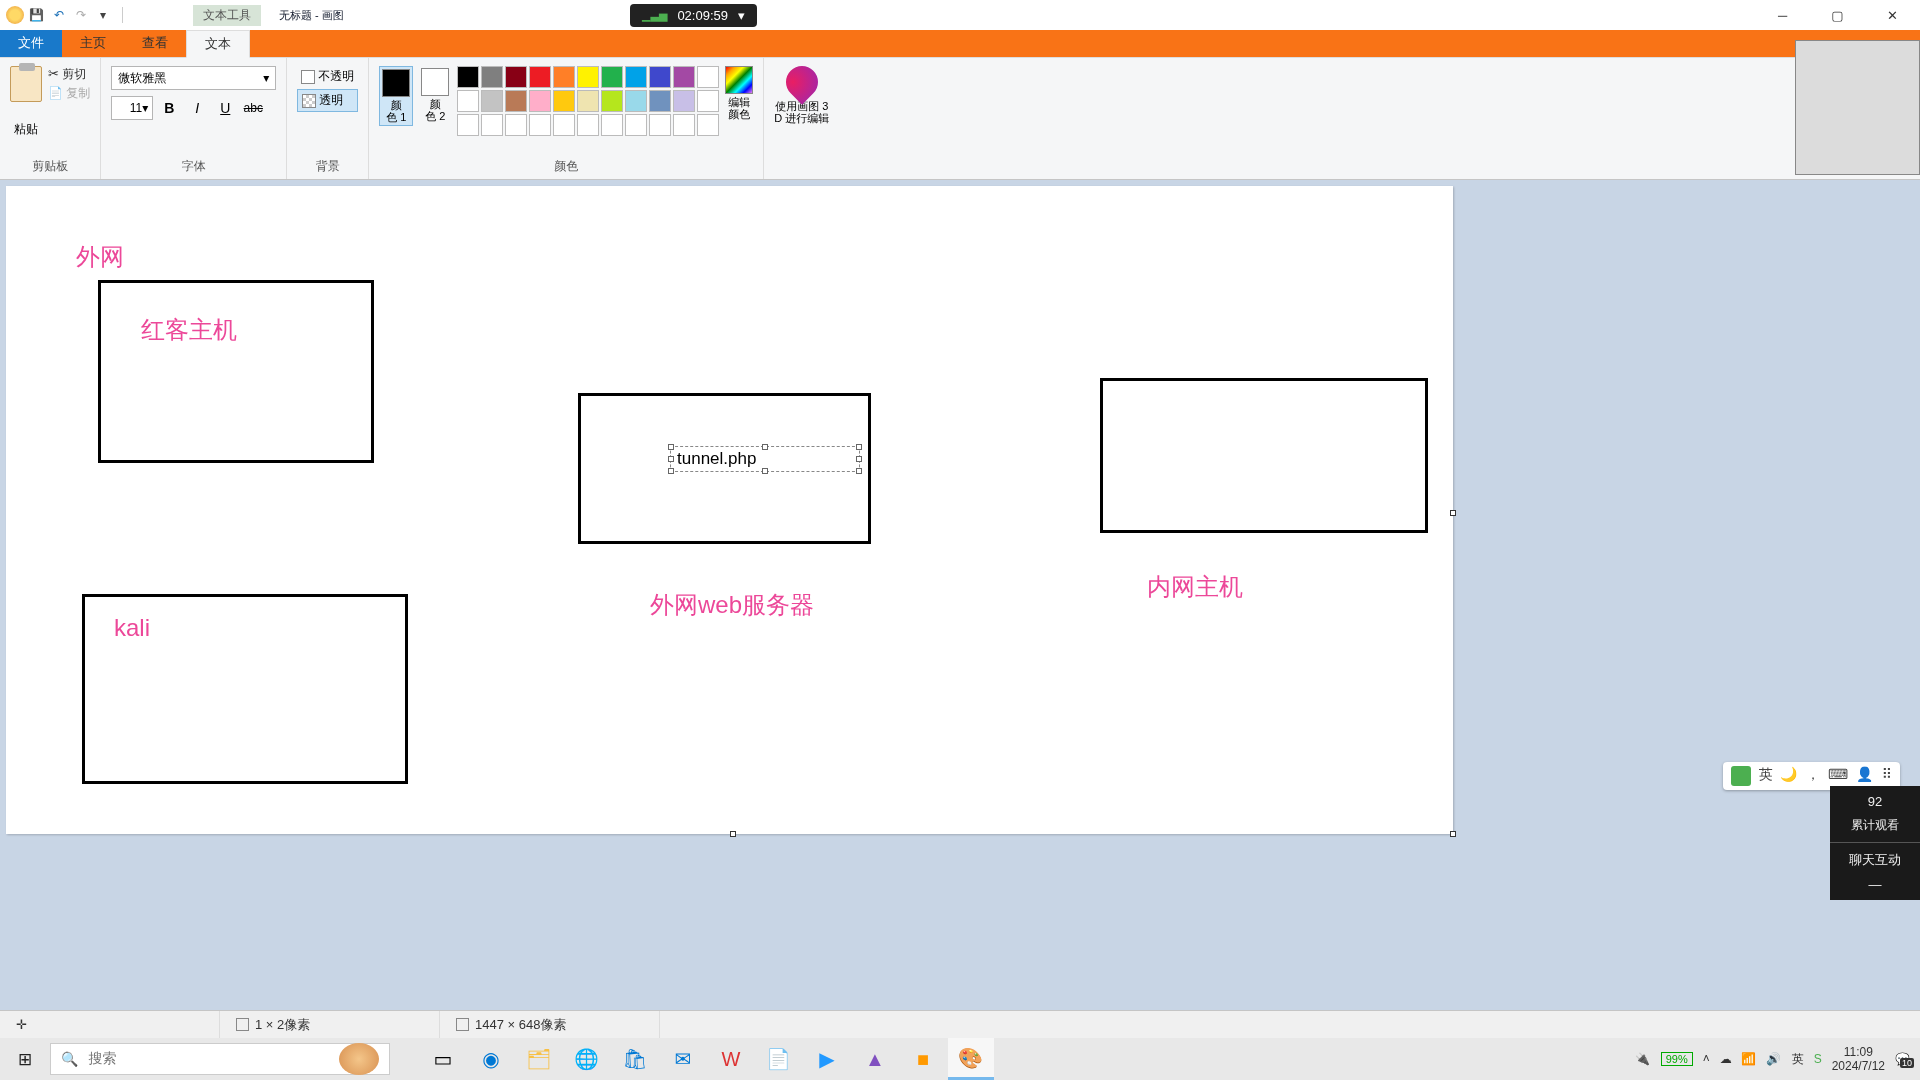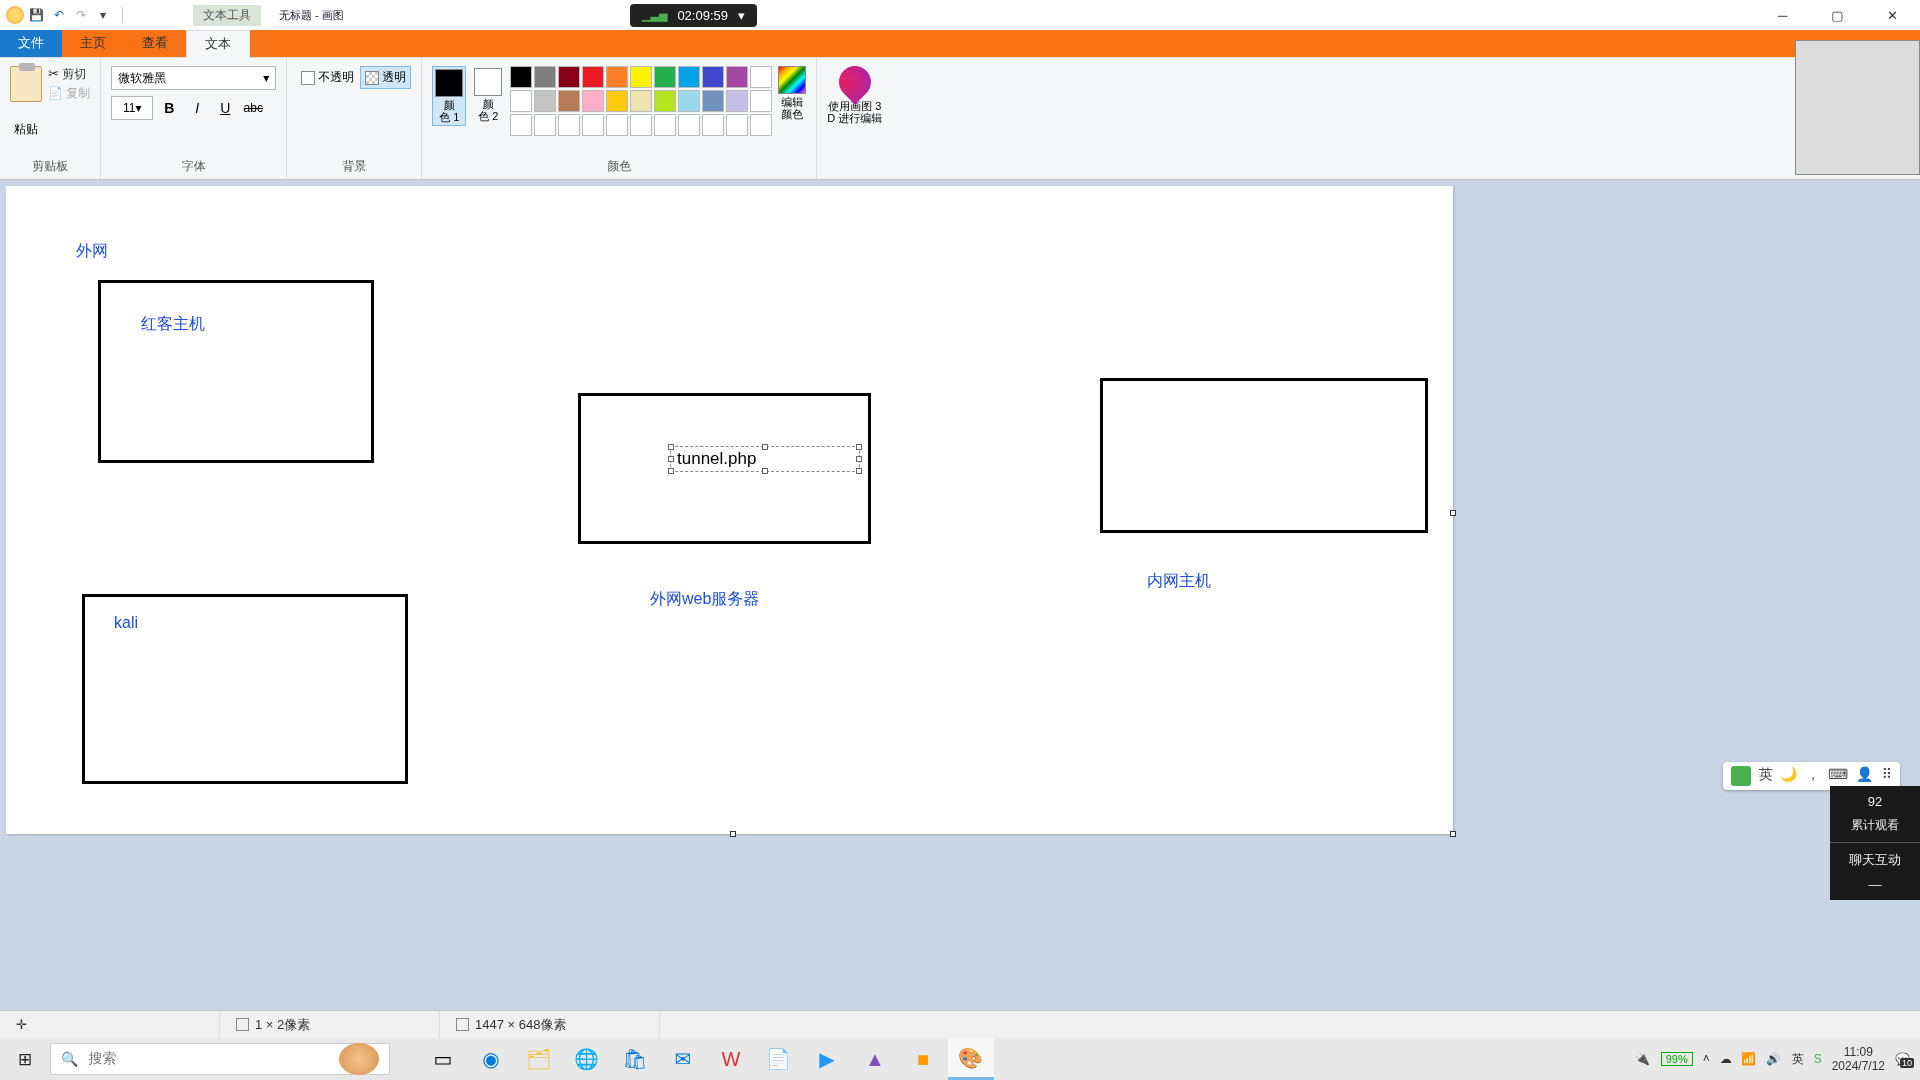--- a/index.html
+++ b/index.html
@@ -35,28 +35,28 @@
 .paste-btn { display: flex; flex-direction: column; align-items: center; gap: 19px; cursor: pointer; }
 .paste-icon { width: 32px; height: 36px; background: #f8e6c4; border: 1px solid #c49b5a; border-radius: 2px; position: relative; }
 .paste-icon::before { content: ""; position: absolute; top: -4px; left: 8px; width: 16px; height: 8px; background: #b5b5b5; border-radius: 2px; }
 .paste-label { font-size: 12px; }
 .small-btns { display: flex; flex-direction: column; gap: 2px; font-size: 12px; color: #333; }
 .small-btns span.disabled { color: #aaa; }
 .scissors { font-size: 13px; }
 
 .font-row { display: flex; align-items: center; gap: 4px; }
 .font-select { width: 165px; height: 24px; border: 1px solid #b5b5b5; background: #fff; font-size: 12px; padding: 0 6px; display: flex; align-items: center; justify-content: space-between; }
-.size-select { width: 42px; height: 24px; border: 1px solid #b5b5b5; background: #fff; font-size: 12px; padding: 0 4px; display: flex; align-items: center; justify-content: center; }
+.size-select { width: 42px; height: 24px; border: 1px solid #b5b5b5; background: #fff; font-size: 12px; padding: 0 4px; display: flex; align-items: center; justify-content: flex-end; }
 .font-btn { width: 24px; height: 24px; display: flex; align-items: center; justify-content: center; font-size: 14px; cursor: pointer; }
 .bold { font-weight: bold; }
 .italic { font-style: italic; }
 .underline { text-decoration: underline; }
 .strike { text-decoration: line-through; font-size: 12px; }
 
-.bg-col { display: flex; flex-direction: row; gap: 2px; font-size: 12px; }
+.bg-col { display: flex; flex-direction: column; gap: 2px; font-size: 12px; }
 .bg-opt { display: flex; align-items: center; gap: 3px; padding: 2px 4px; cursor: pointer; }
 .bg-opt.sel { background: #cfe6f7; border: 1px solid #7fb8e0; }
 .bg-mini { width: 14px; height: 14px; background: #fff; border: 1px solid #888; }
 
 .color-block { display: flex; flex-direction: column; align-items: center; gap: 2px; padding: 2px; cursor: pointer; }
 .color-block.active { background: #cfe6f7; border: 1px solid #7fb8e0; }
 .color-swatch { width: 28px; height: 28px; border: 1px solid #888; }
 .color-label { font-size: 11px; text-align: center; line-height: 1.1; }
 
 .palette { display: flex; flex-direction: column; gap: 2px; }
@@ -73,21 +73,21 @@
 .camera { position: absolute; right: 0; top: 40px; width: 125px; height: 135px; background: #dcdcdc; border: 1px solid #888; }
 
 
 .content-area { position: absolute; left: 0; top: 180px; right: 0; bottom: 42px; background: #c8d5e5; overflow: auto; }
 .canvas { position: absolute; left: 6px; top: 6px; width: 1447px; height: 648px; background: #fff; box-shadow: 1px 1px 2px rgba(0,0,0,0.2); }
 .handle { position: absolute; width: 6px; height: 6px; background: #fff; border: 1px solid #333; }
 .h-r { right: -3px; top: 50%; }
 .h-b { bottom: -3px; left: 50%; }
 .h-br { right: -3px; bottom: -3px; }
 
-.draw-text { position: absolute; font-size: 16px; color: #1d4ed8; }
+.draw-text { position: absolute; font-size: 24px; color: #ec4899; }
 .draw-box { position: absolute; border: 3px solid #000; background: transparent; }
 .text-editing { position: absolute; border: 1px dashed #888; padding: 2px 6px; font-size: 17px; }
 .edit-handle { position: absolute; width: 6px; height: 6px; background: #fff; border: 1px solid #666; }
 
 
 .statusbar { position: absolute; left: 0; right: 0; bottom: 42px; height: 28px; background: #f0f0f0; border-top: 1px solid #c5c5c5; display: flex; align-items: center; font-size: 13px; color: #333; z-index: 3; }
 .status-cell { padding: 0 16px; border-right: 1px solid #ddd; display: flex; align-items: center; gap: 6px; height: 100%; }
 .status-icon { width: 13px; height: 13px; border: 1px solid #888; display: inline-block; }
 
 

